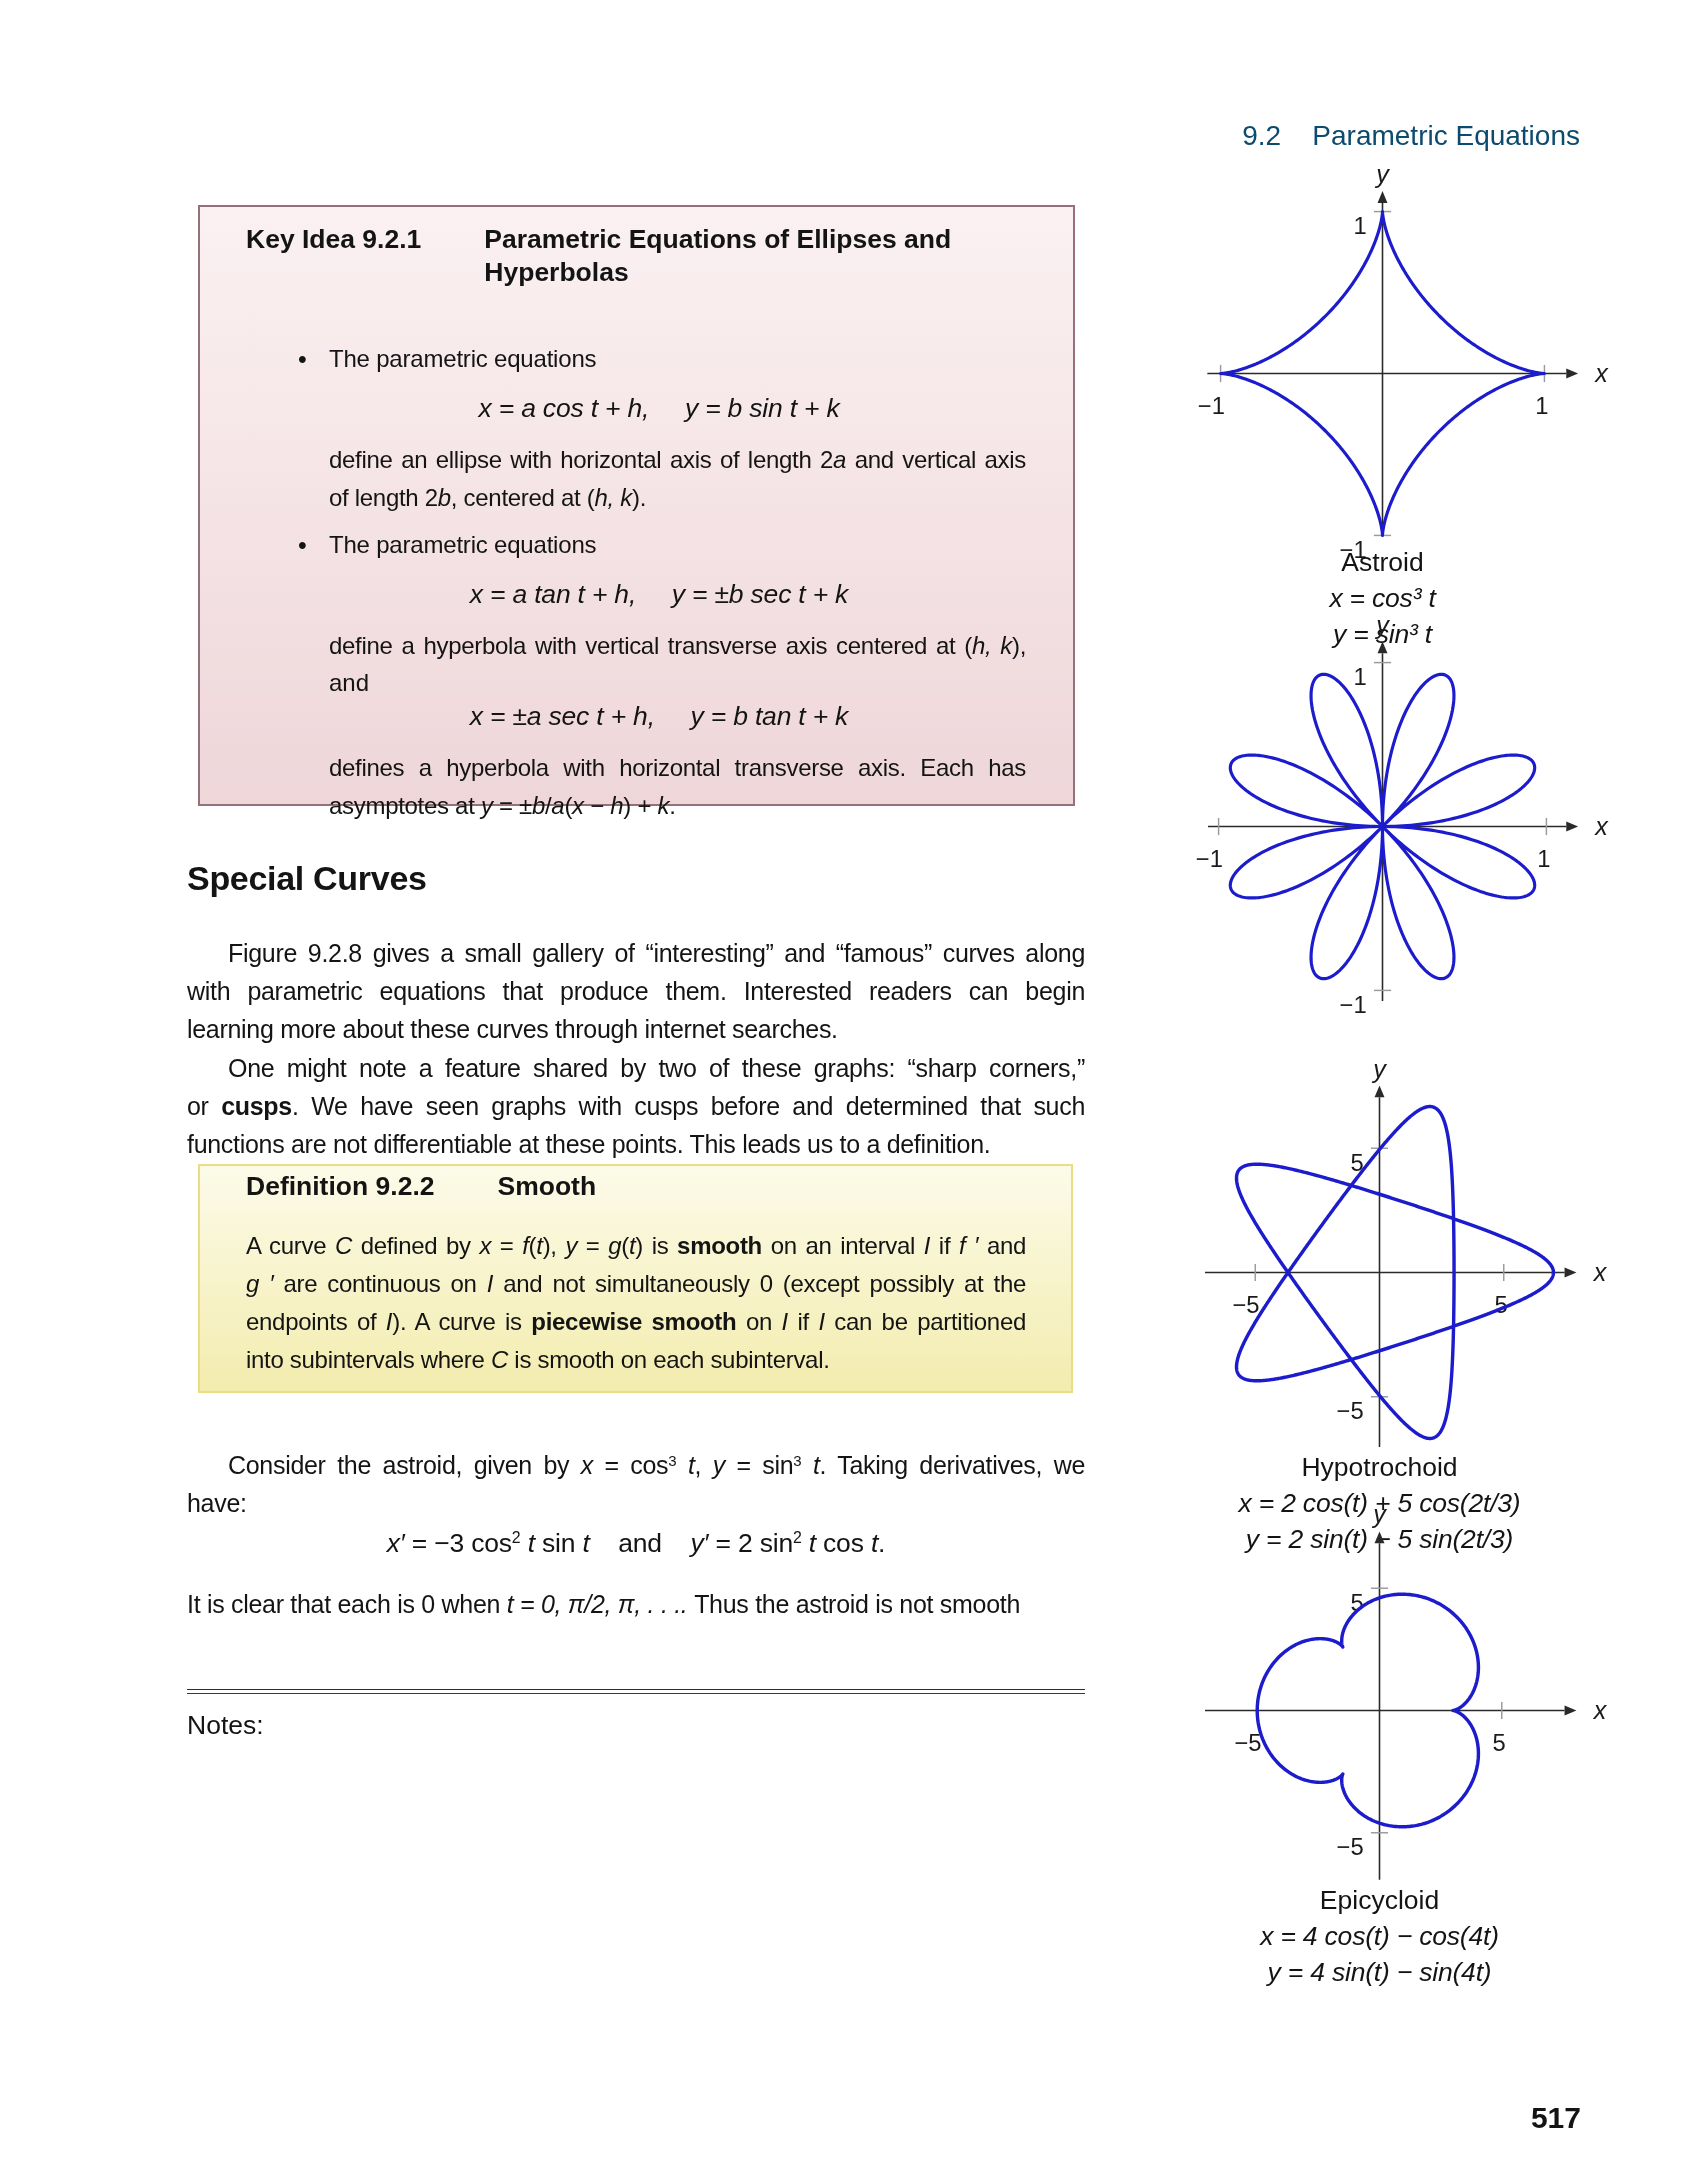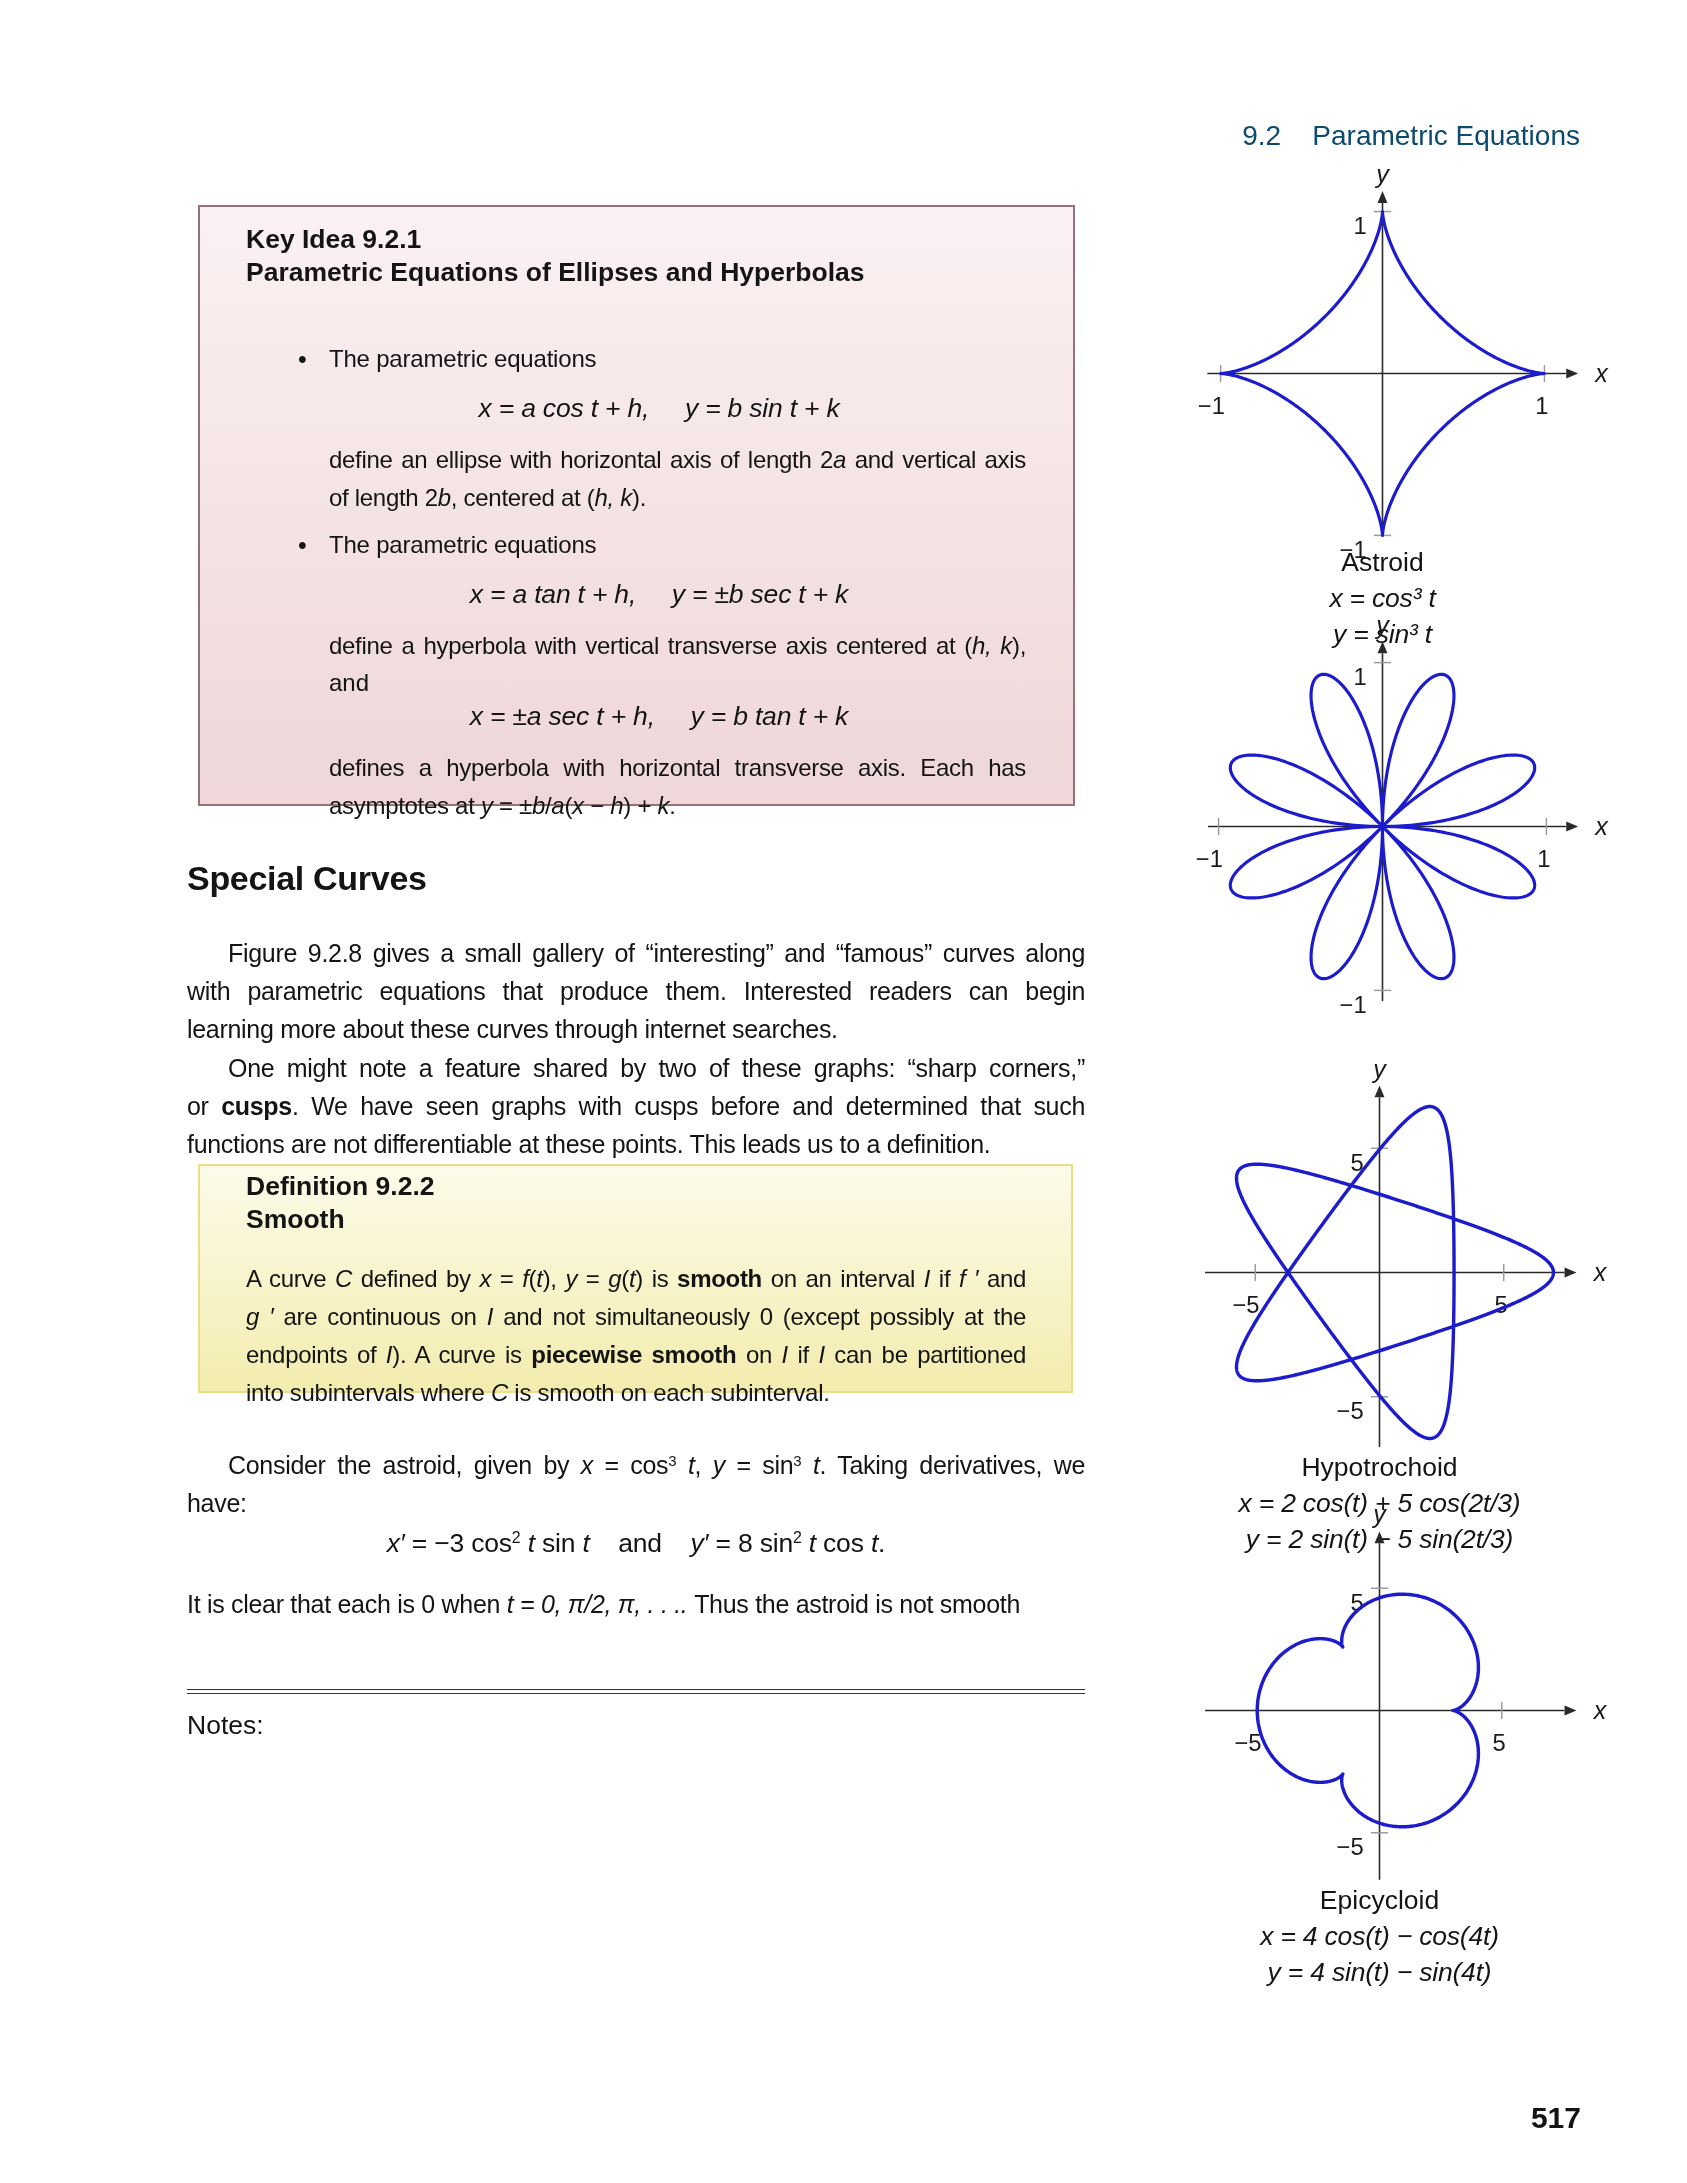--- a/index.html
+++ b/index.html
@@ -4,21 +4,21 @@
 <style>
   html,body{margin:0;padding:0;background:#888;}
   .page{position:relative;width:1687px;height:2183px;background:#ffffff;
         font-family:"Liberation Sans",sans-serif;color:#141414;overflow:hidden;}
   
   .running-header{position:absolute;top:120px;right:107px;font-size:28px;white-space:pre;color:#0c4a6e;}
   
   .key-idea-box{position:absolute;left:198px;top:205px;width:877px;height:601px;
     border:2.6px solid #96717b;background:linear-gradient(#fbf1f2,#eed6d9);
     padding:16px 44px 0 46px;box-sizing:border-box;}
-  .box-head{font-size:26.5px;font-weight:bold;line-height:33px;display:flex;flex-direction:column;}
+  .box-head{font-size:26.5px;font-weight:bold;line-height:33px;display:flex;}
   .box-head .box-label{margin-right:63px;white-space:pre;}
   .key-idea-box .box-head{margin-bottom:53px;}
   .bullet{position:relative;padding-left:83px;}
   .bullet + .bullet{margin-top:10.6px;}
   .bullet .dot{position:absolute;left:52px;top:0;font-size:25px;line-height:34px;}
   .b-intro{font-size:24px;line-height:34px;letter-spacing:-0.2px;margin-bottom:14.6px;}
   .eq{font-size:26.5px;font-style:italic;line-height:34px;text-align:center;white-space:pre;
       margin:0 40px 17px 0;letter-spacing:-0.2px;}
   .b-body{font-size:24px;line-height:36px;letter-spacing:-0.3px;margin-right:3px;}
   .and-line{font-size:24px;line-height:33px;}
@@ -129,21 +129,21 @@
         <div class="tl jl"><span class="ri">g ′</span><span> are continuous on </span><span class="ri">I</span><span> and not simultaneously 0 (except possibly at the</span></div>
         <div class="tl jl"><span>endpoints of </span><span class="ri">I</span><span>).  A curve is </span><span class="rb">piecewise smooth</span><span> on </span><span class="ri">I</span><span> if </span><span class="ri">I</span><span> can be partitioned</span></div>
         <div class="tl"><span>into subintervals where </span><span class="ri">C</span><span> is smooth on each subinterval.</span></div>
       </div>
   </section>
 
   <div class="para consider-line">
       <div class="tl jl"><span>Consider the astroid, given by </span><span class="ri">x</span><span> = cos</span><span class="rs">3</span><span> </span><span class="ri">t</span><span>, </span><span class="ri">y</span><span> = sin</span><span class="rs">3</span><span> </span><span class="ri">t</span><span>.  Taking derivatives, we</span></div>
     </div>
   <div class="para have-line">have:</div>
-  <div class="center-eq"><span class="ri">x′</span><span> = −3 cos</span><span class="rs">2</span><span> </span><span class="ri">t</span><span> sin </span><span class="ri">t</span><span>    and    </span><span class="ri">y′</span><span> = 8 sin</span><span class="rs">2</span><span> </span><span class="ri">t</span><span> cos </span><span class="ri">t</span><span>.</span></div>
+  <div class="center-eq"><span class="ri">x′</span><span> = −3 cos</span><span class="rs">2</span><span> </span><span class="ri">t</span><span> sin </span><span class="ri">t</span><span>    and    </span><span class="ri">y′</span><span> = 2 sin</span><span class="rs">2</span><span> </span><span class="ri">t</span><span> cos </span><span class="ri">t</span><span>.</span></div>
   <div class="para clear-line"><span>It is clear that each is 0 when </span><span class="ri">t = 0, π/2, π, . . ..</span><span> Thus the astroid is not smooth</span></div>
 
   <div class="rule"></div>
   <div class="notes">Notes:</div>
 
   <div class="graph g0">
       <svg viewBox="0 0 700 640" width="463" height="423">
         <line x1="85" y1="320" x2="628" y2="320" stroke="#2a2a2a" stroke-width="2.4"></line>
         <line x1="350" y1="562" x2="350" y2="62" stroke="#2a2a2a" stroke-width="2.4"></line>
         <polygon points="646,320 628,312.5 628,327.5" fill="#2a2a2a"></polygon>

